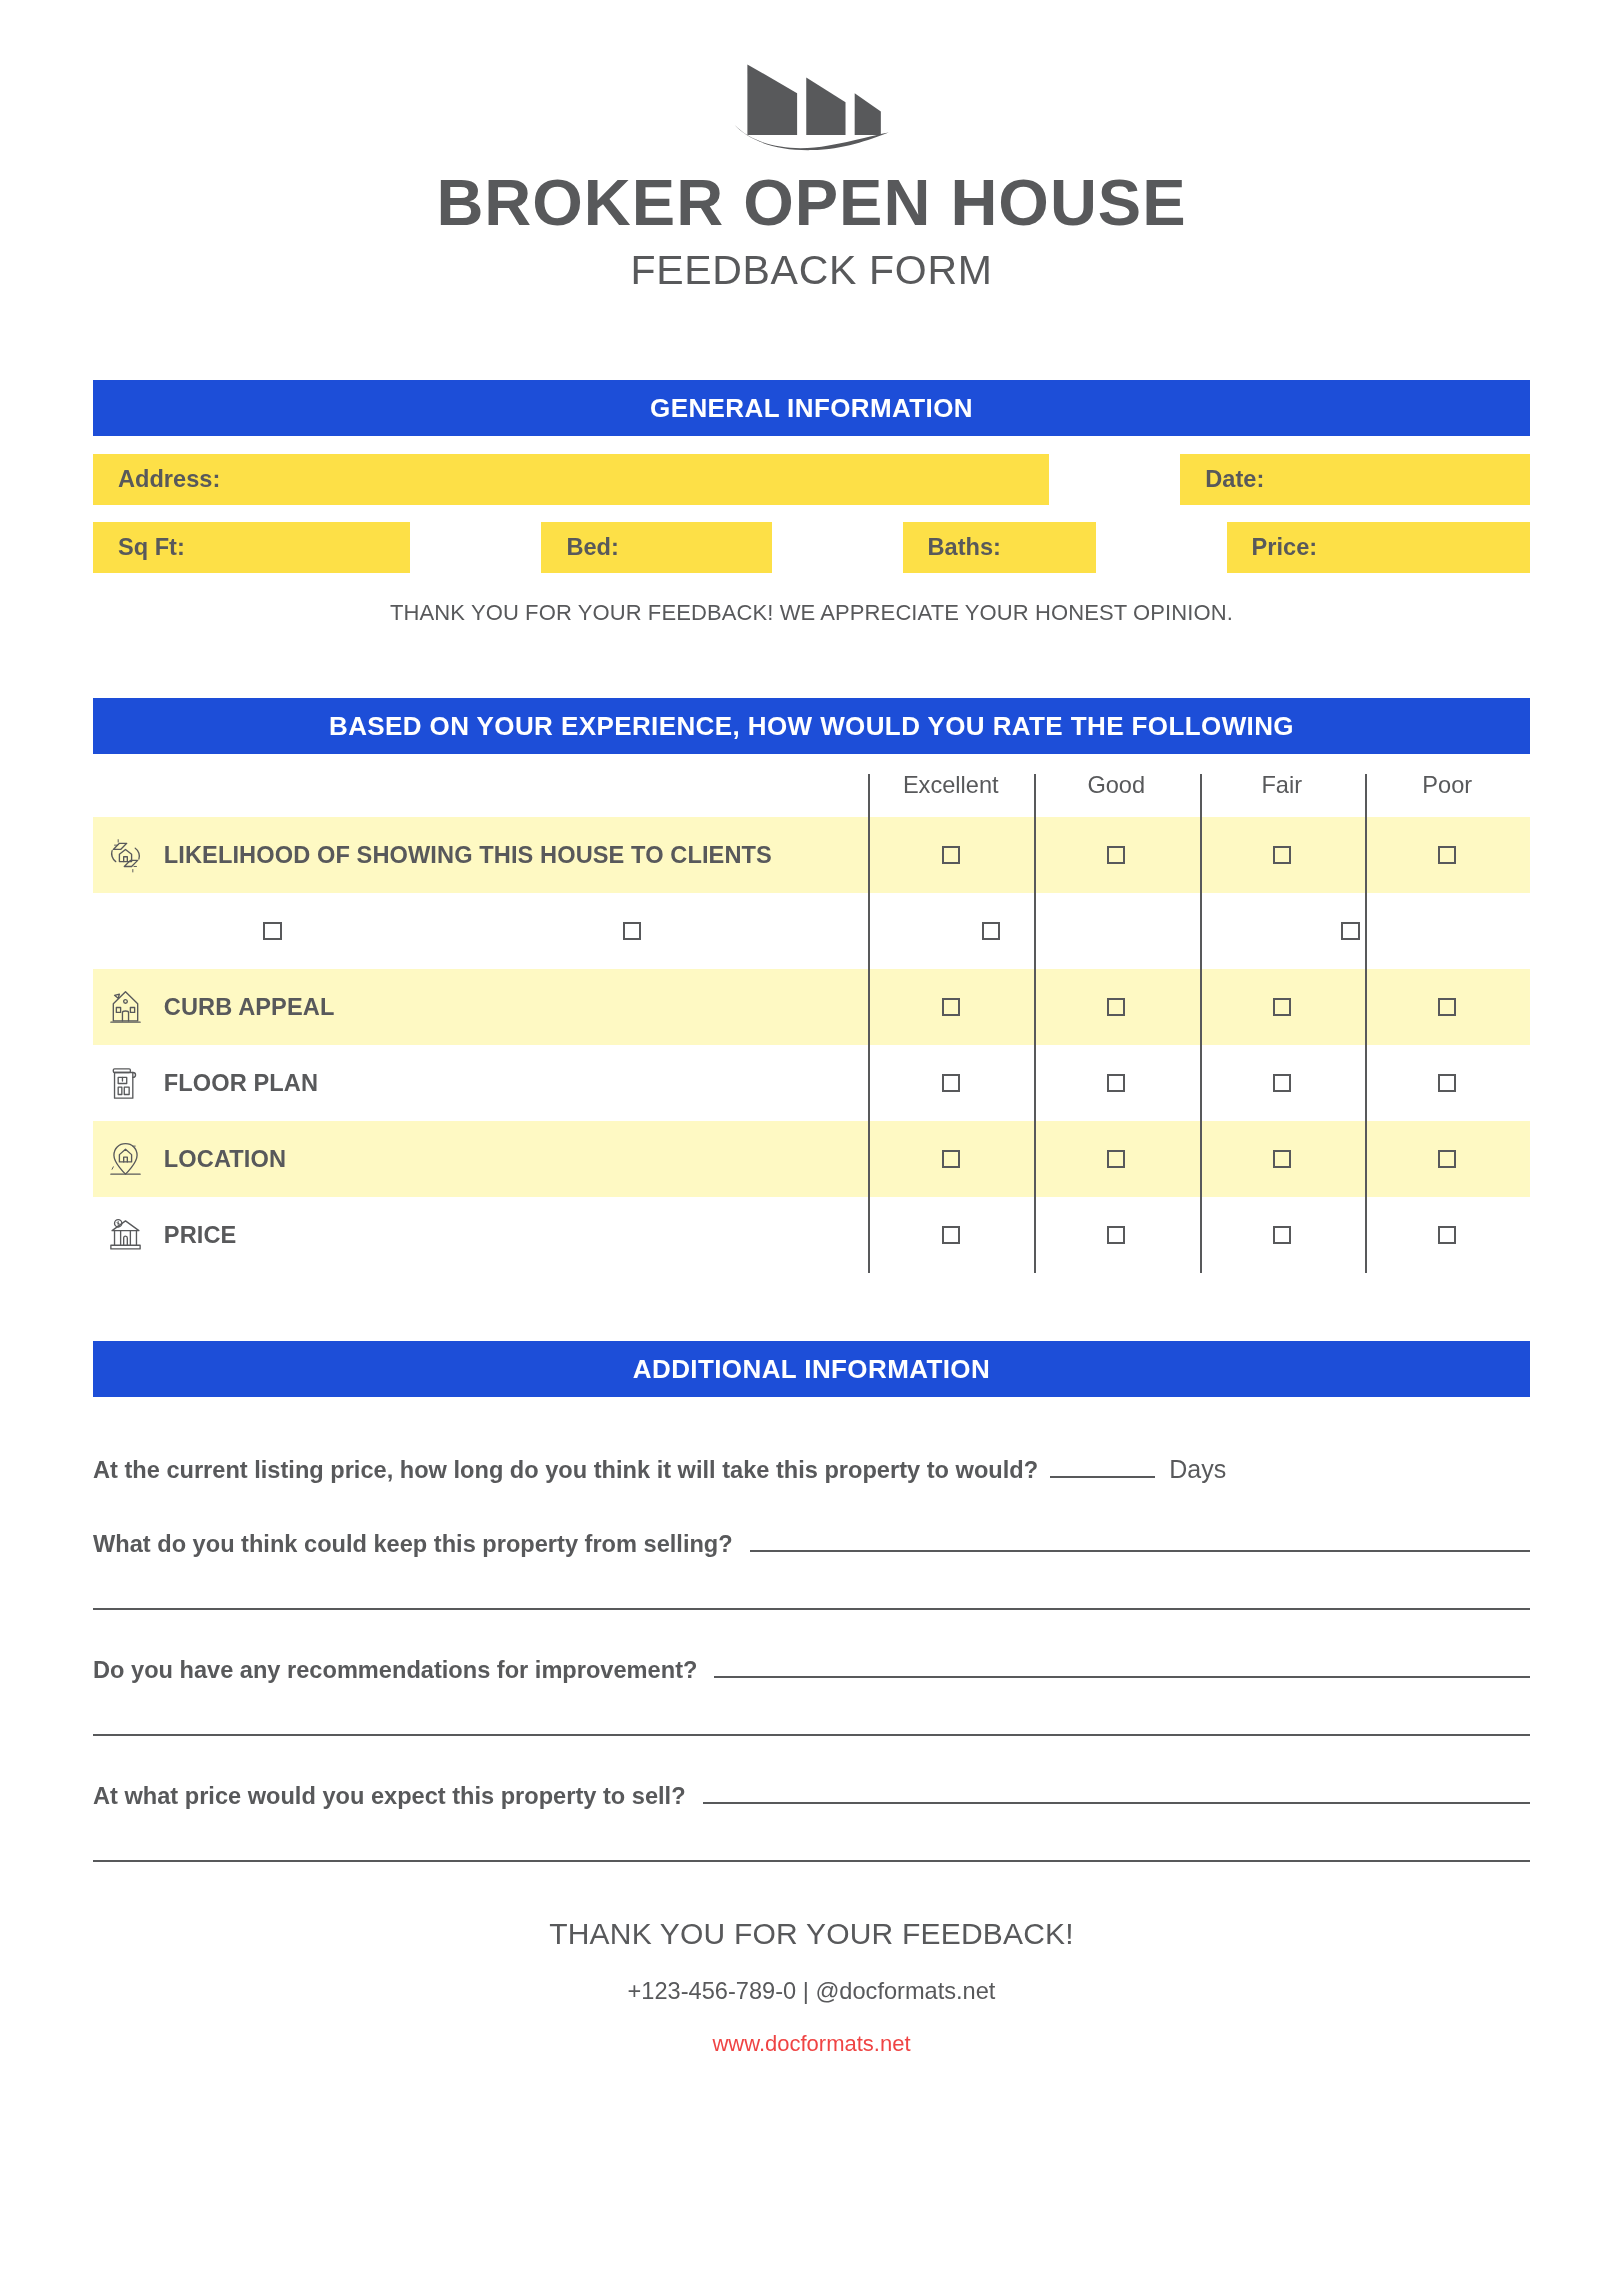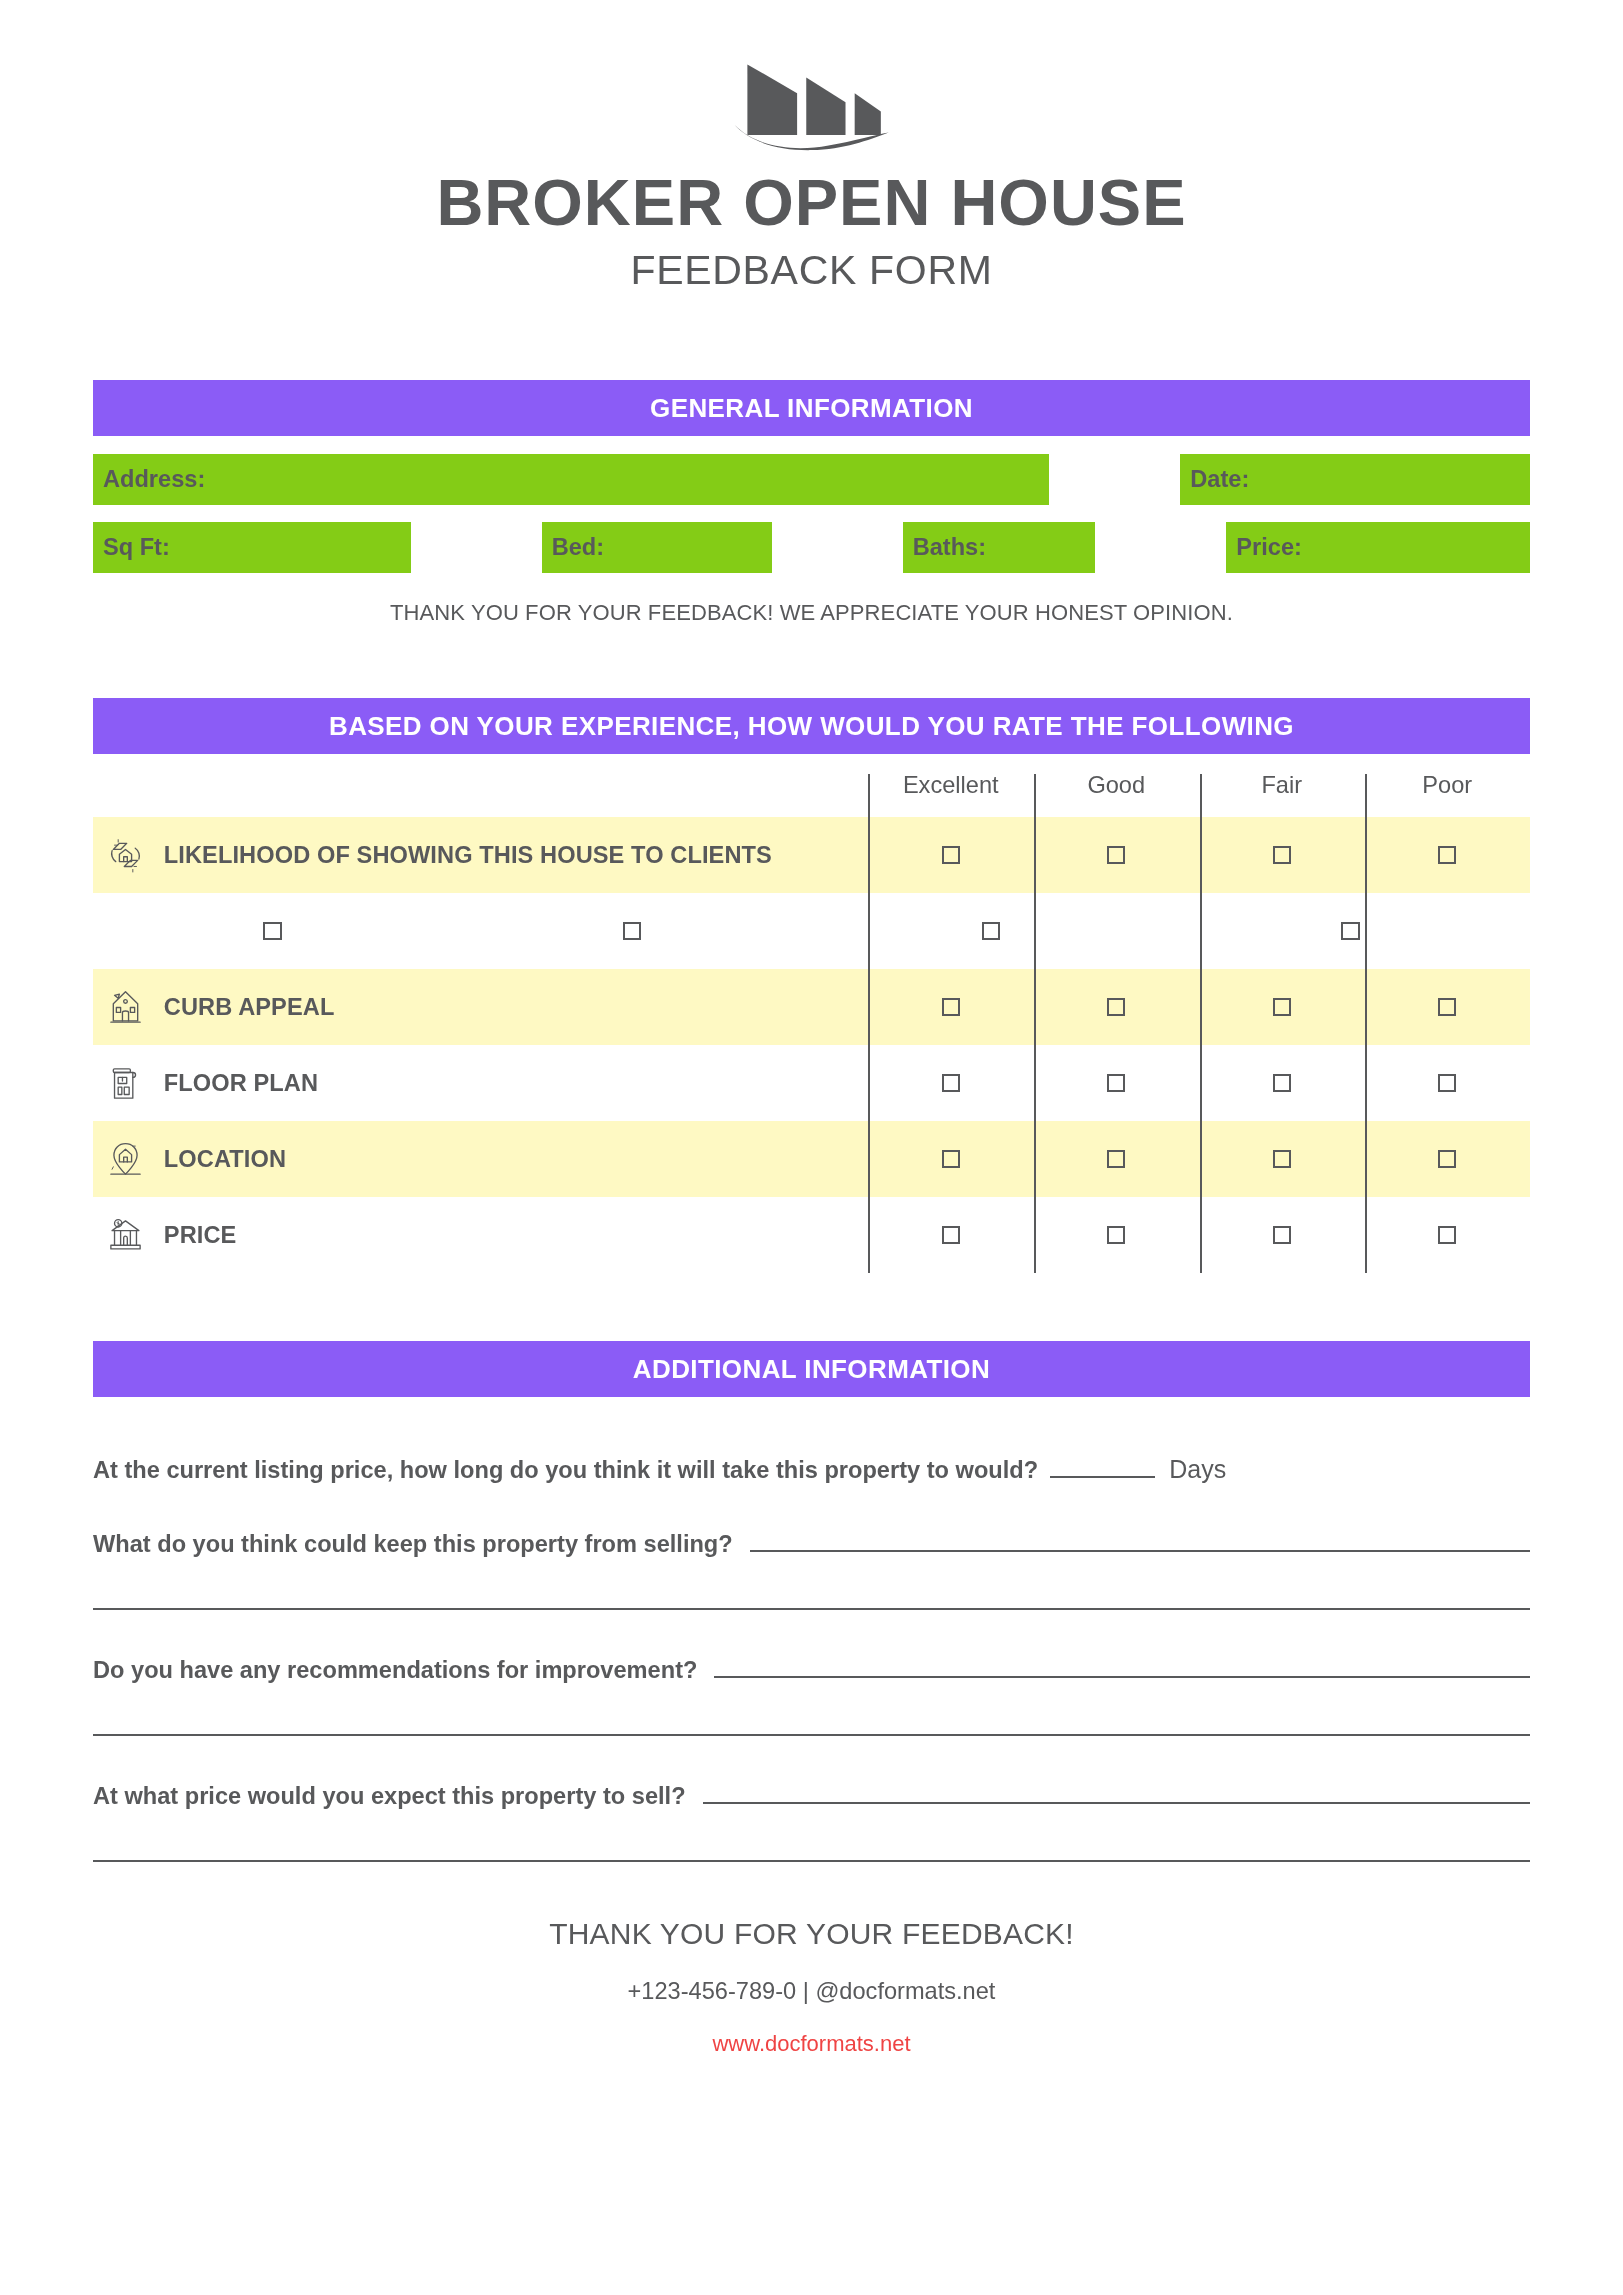--- a/index.html
+++ b/index.html
@@ -48,21 +48,21 @@
     margin: 10.5px 0 0 0;
     font-size: 41px;
     font-weight: normal;
     letter-spacing: 0.7px;
     color: #58595b;
     line-height: 1.1;
   }
 
   
   .section-bar {
-    background: #8b5cf6;
+    background: #1d4ed8;
     color: #ffffff;
     text-align: center;
     font-size: 26px;
     font-weight: bold;
     letter-spacing: 0.4px;
     height: 56px;
     line-height: 56px;
     margin: 0;
   }
   .bar-general   { margin-top: 87px; }
@@ -71,26 +71,26 @@
 
   
   .field-row {
     display: flex;
     align-items: stretch;
     margin-top: 17.7px;
   }
   .field-row.second { margin-top: 17px; }
 
   .field {
-    background: #84cc16;
+    background: #fde047;
     height: 51px;
     display: flex;
     align-items: center;
     box-sizing: border-box;
-    padding-left: 10px;
+    padding-left: 25px;
   }
   .field-label {
     font-size: 23.6px;
     font-weight: bold;
     color: #58595b;
     white-space: nowrap;
   }
   .spacer { flex: 0 0 auto; }
 
   .f-address { width: 957px; }

